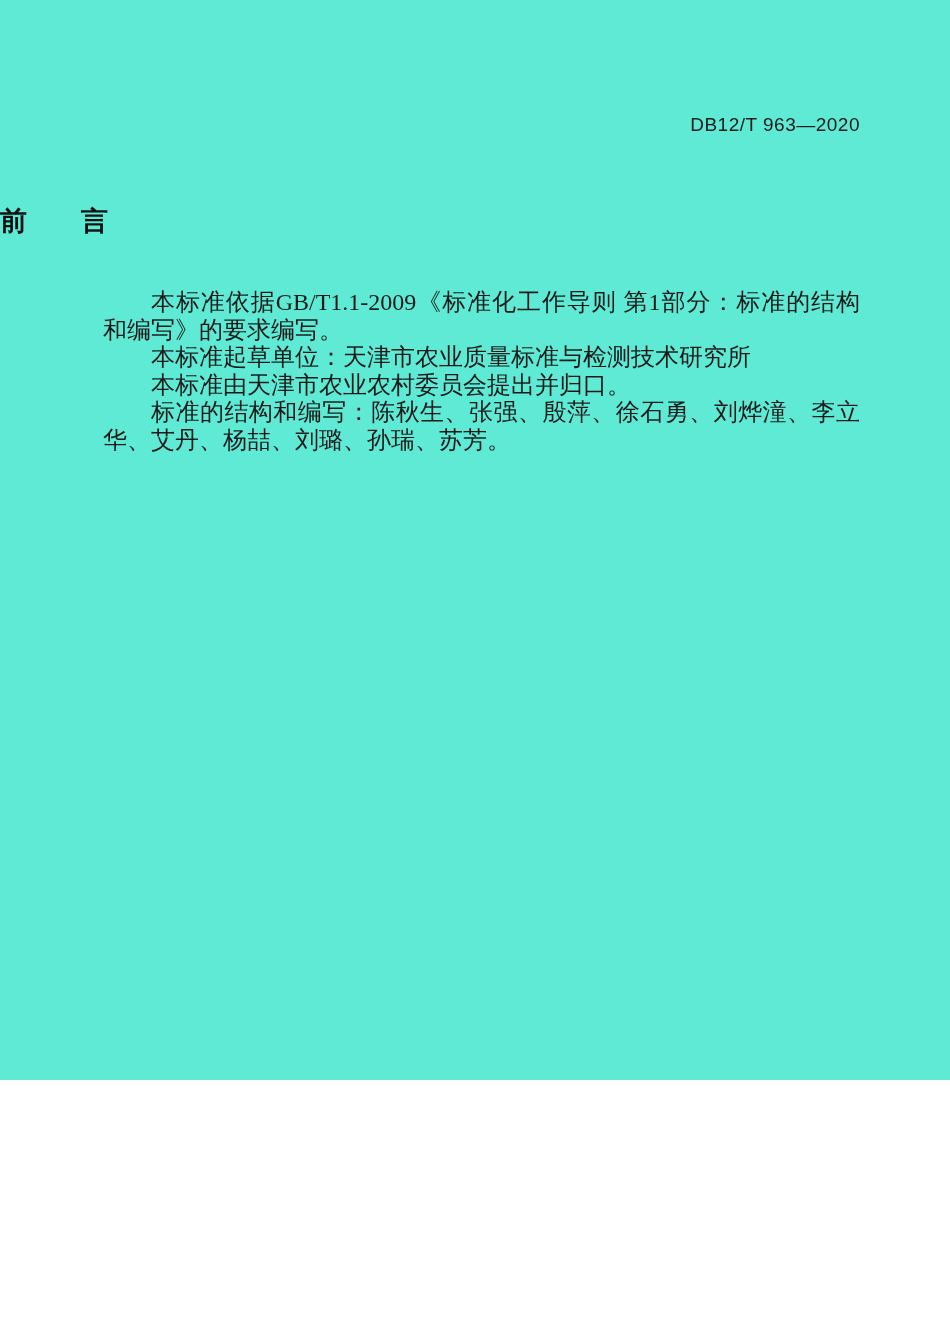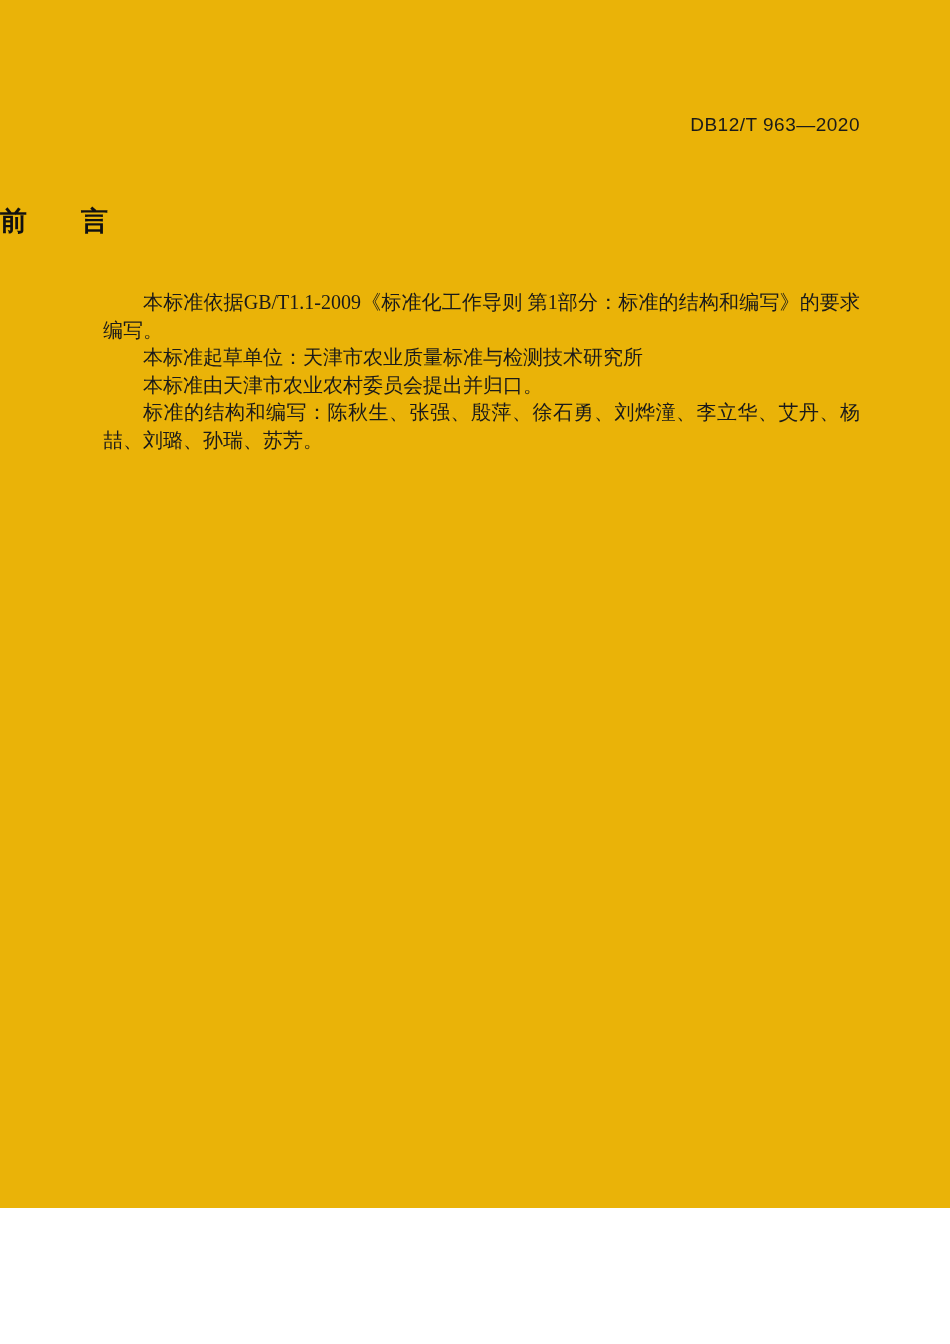--- a/index.html
+++ b/index.html
@@ -3,22 +3,22 @@
 <meta charset="utf-8">
 <style>
   html, body {
     margin: 0;
     padding: 0;
     background: #ffffff;
   }
   .page {
     position: relative;
     width: 950px;
-    height: 1208px;
-    background: #eab308;
+    height: 1080px;
+    background: #5eead4;
     color: #1a1a1a;
     font-family: "Liberation Serif", "DejaVu Serif", serif;
     overflow: hidden;
   }
   .doc-code {
     position: absolute;
     top: 114px;
     right: 90px;
     font-size: 19px;
     letter-spacing: 0.5px;
@@ -38,21 +38,21 @@
     font-weight: 700;
     font-family: "Liberation Sans", "DejaVu Sans", sans-serif;
     color: #111111;
     white-space: pre;
   }
   .doc-body {
     position: absolute;
     top: 289px;
     left: 103px;
     width: 757px;
-    font-size: 20px;
+    font-size: 24px;
     line-height: 27.5px;
     text-align: justify;
     color: #1a1a1a;
   }
   .doc-body p {
     margin: 0;
     padding: 0;
     text-indent: 2em;
   }
   .page-number {

